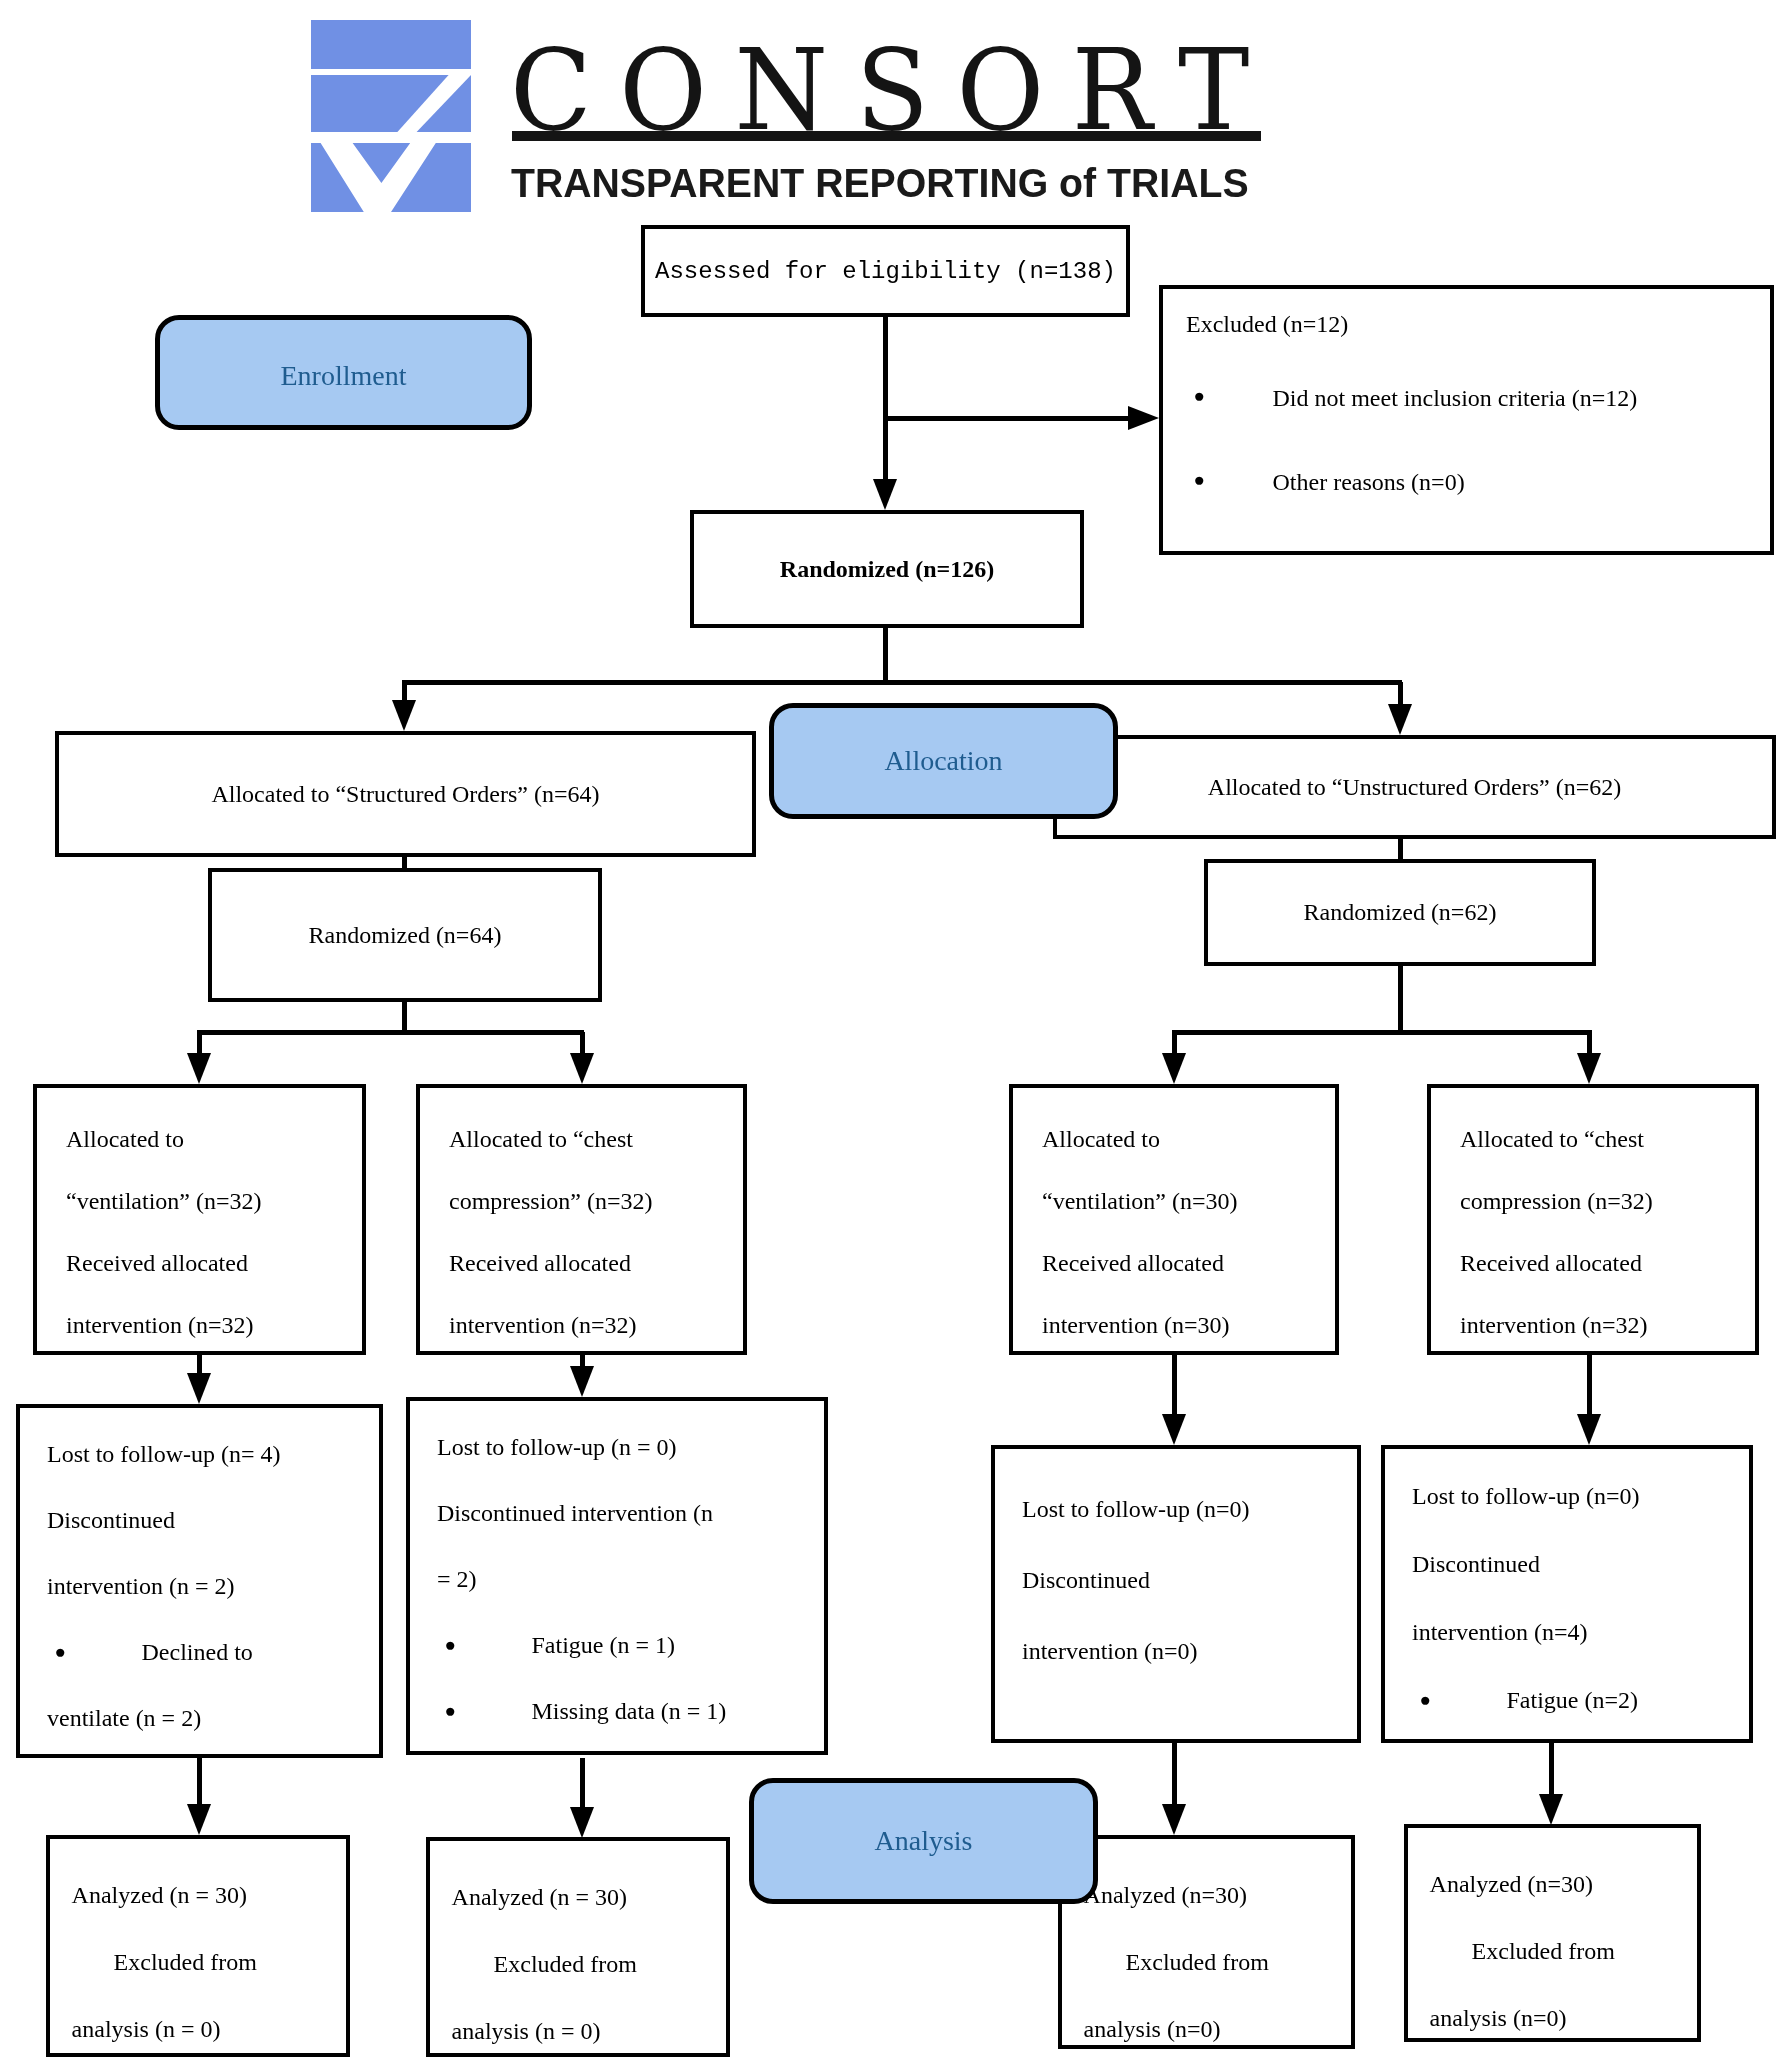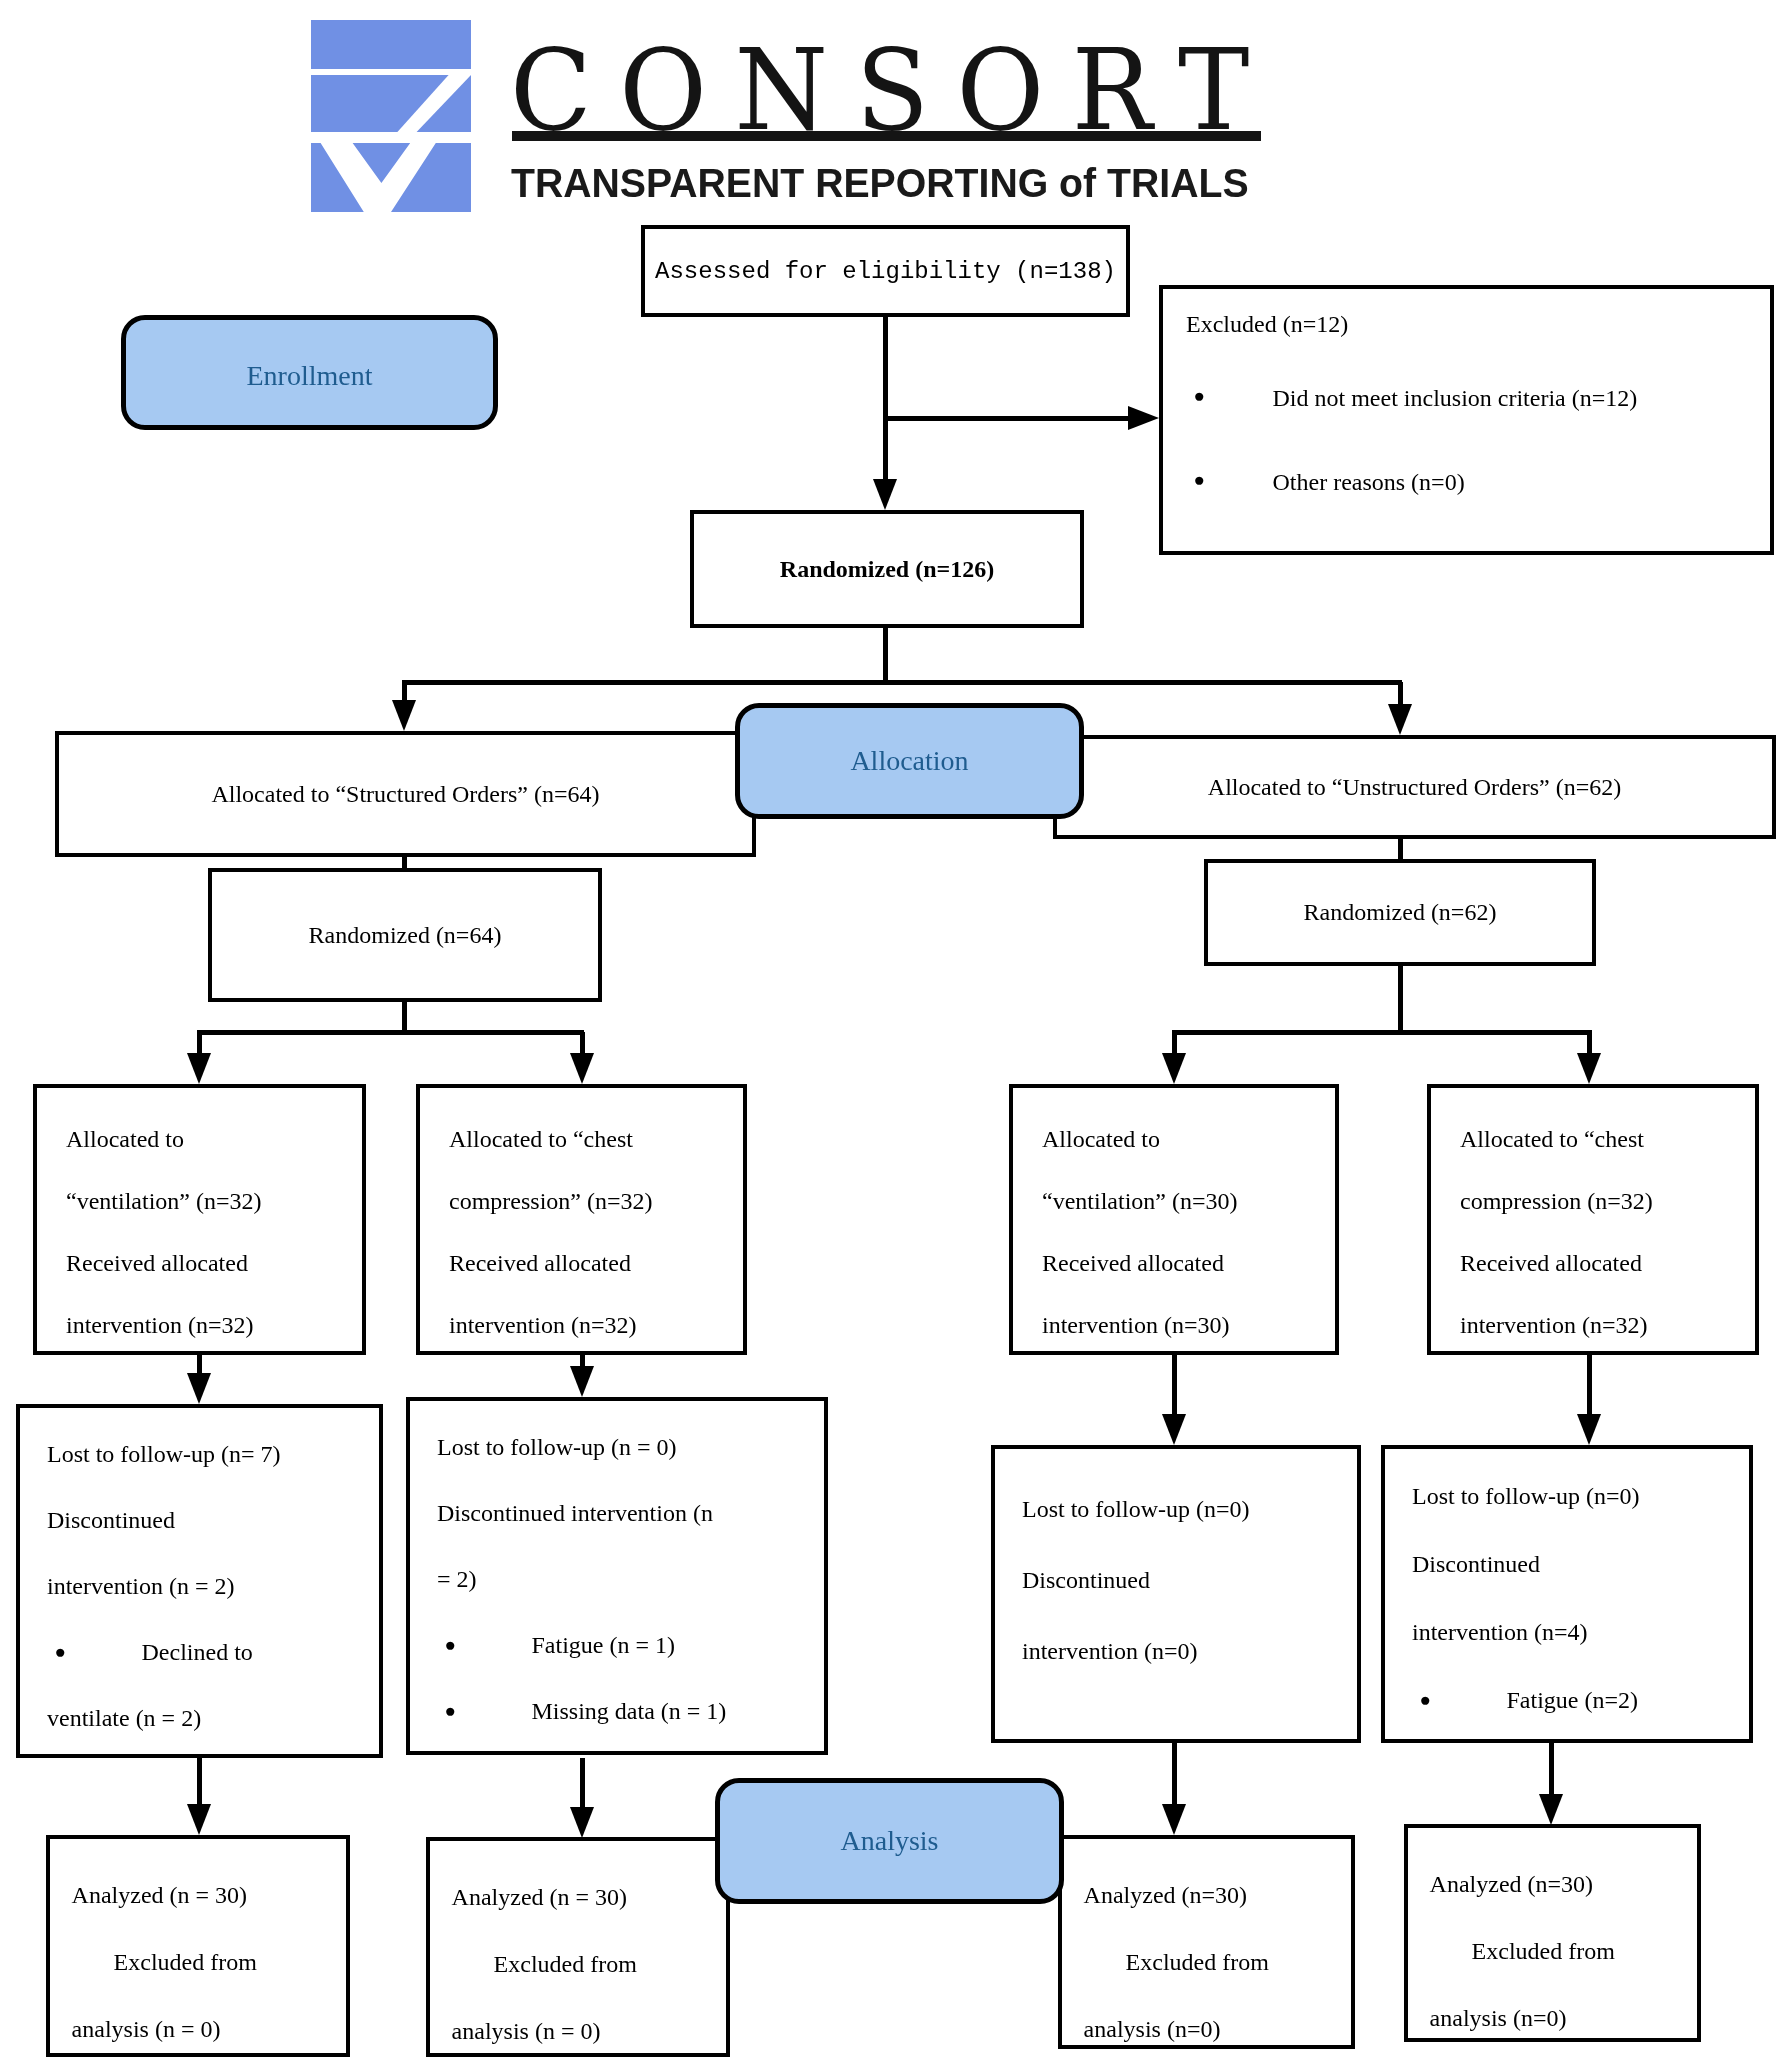--- a/index.html
+++ b/index.html
@@ -24,21 +24,21 @@
       color:#1a1a1a;letter-spacing:0;white-space:nowrap;transform:scaleX(.98);transform-origin:top left;}
 
   
   .bx{position:absolute;background:#fff;border:4.6px solid #000;box-sizing:border-box;
       font-size:24px;z-index:2;}
   .center{display:flex;align-items:center;justify-content:center;text-align:center;}
 
   
   .stage{position:absolute;background:#A6C9F2;border:5.8px solid #000;border-radius:24px;
          color:#1F5C8F;display:flex;align-items:center;justify-content:center;
-         font-size:28px;z-index:6;box-sizing:border-box;}
+         font-size:28px;z-index:6;box-sizing:border-box;margin-left:34px;}
   #stage-enrollment{left:121px;top:315px;width:377px;height:115px;padding-top:7.5px;}
   #stage-allocation{left:735px;top:703px;width:349px;height:116px;}
   #stage-analysis{left:715px;top:1778px;width:349px;height:126px;}
 
   
   #assessed{left:641px;top:225px;width:489px;height:92px;font-family:Liberation Mono, monospace;}
   #excluded{left:1159px;top:285px;width:615px;height:270px;padding:21.6px 23px;}
   #excluded .title{margin-bottom:47px;}
   #excluded .brow{margin-bottom:57px;}
   #randomized-main{left:690px;top:510px;width:394px;height:118px;font-weight:bold;}
@@ -142,21 +142,21 @@
     <div>intervention (n=30)</div>
   </div>
   <div class="bx arm" id="arm-uc">
     <div>Allocated to “chest</div>
     <div>compression (n=32)</div>
     <div>Received allocated</div>
     <div>intervention (n=32)</div>
   </div>
 
   <div class="bx lost" id="lost-sv">
-    <div>Lost to follow-up (n= 7)</div>
+    <div>Lost to follow-up (n= 4)</div>
     <div>Discontinued</div>
     <div>intervention (n = 2)</div>
     <div class="brow">
       <span class="dot">●</span>
       <span>Declined to</span>
     </div>
     <div>ventilate (n = 2)</div>
   </div>
 
   <div class="bx lost" id="lost-sc">

